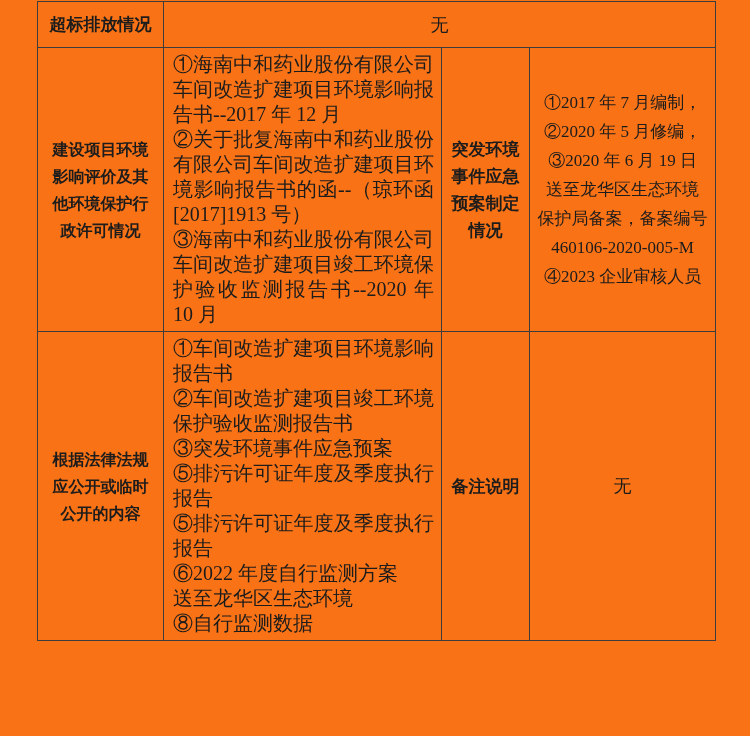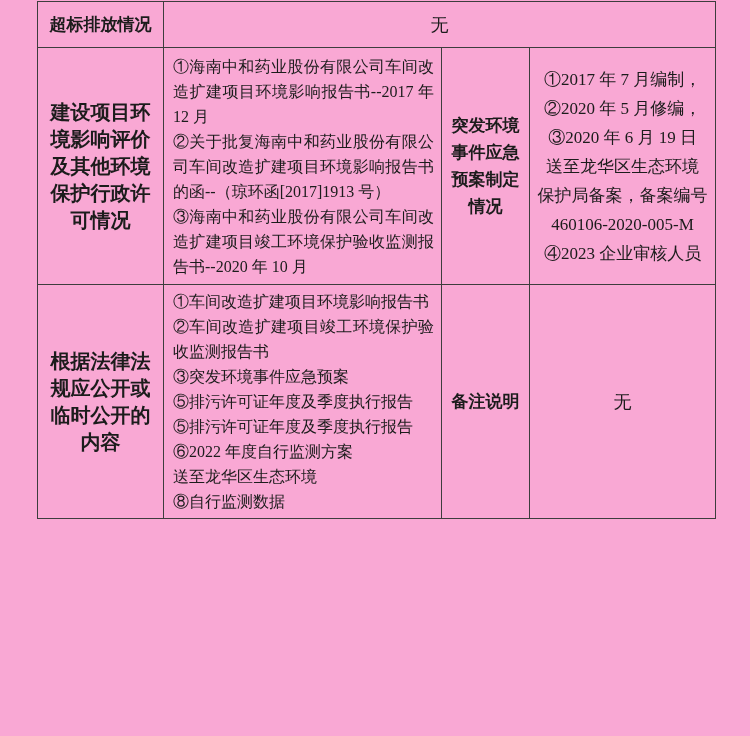--- a/index.html
+++ b/index.html
@@ -3,52 +3,52 @@
 <meta charset="utf-8">
 <style>
   html,body{margin:0;padding:0;}
   body{
     width:750px;height:736px;
     background:#ffffff;
     font-family:"Liberation Serif","DejaVu Serif",serif;
     color:#1c1c1c;
     overflow:hidden;
   }
-  .canvas{position:relative;width:750px;height:736px;background:#f9a8d4;}
+  .canvas{position:relative;width:750px;height:736px;background:#f97316;}
   table.doc-table{
     position:absolute;left:37px;top:1px;
     border-collapse:collapse;table-layout:fixed;
     width:678px;
   }
   table.doc-table td{
     border:1px solid #3d3d3d;
     vertical-align:middle;
     overflow:hidden;
   }
   .label-cell{
     text-align:center;
     font-weight:bold;
-    font-size:20px;
+    font-size:16px;
     line-height:27px;
     padding:0 9px;
   }
   .label-cell.narrow{
     font-size:17px;
     line-height:27px;
     padding:0 6px;
   }
   .value-center{
     text-align:center;
     font-size:18px;
     line-height:24px;
   }
   .content-cell{
     vertical-align:middle;
     padding:4px 7px 4px 9px;
-    font-size:16px;
+    font-size:20px;
     line-height:25px;
     text-align:justify;
     text-justify:inter-ideograph;
   }
   .content-cell .doc-item{width:100%;}
   .center-lines-cell{
     text-align:center;
     font-size:17px;
     line-height:29px;
     padding:0 4px;

